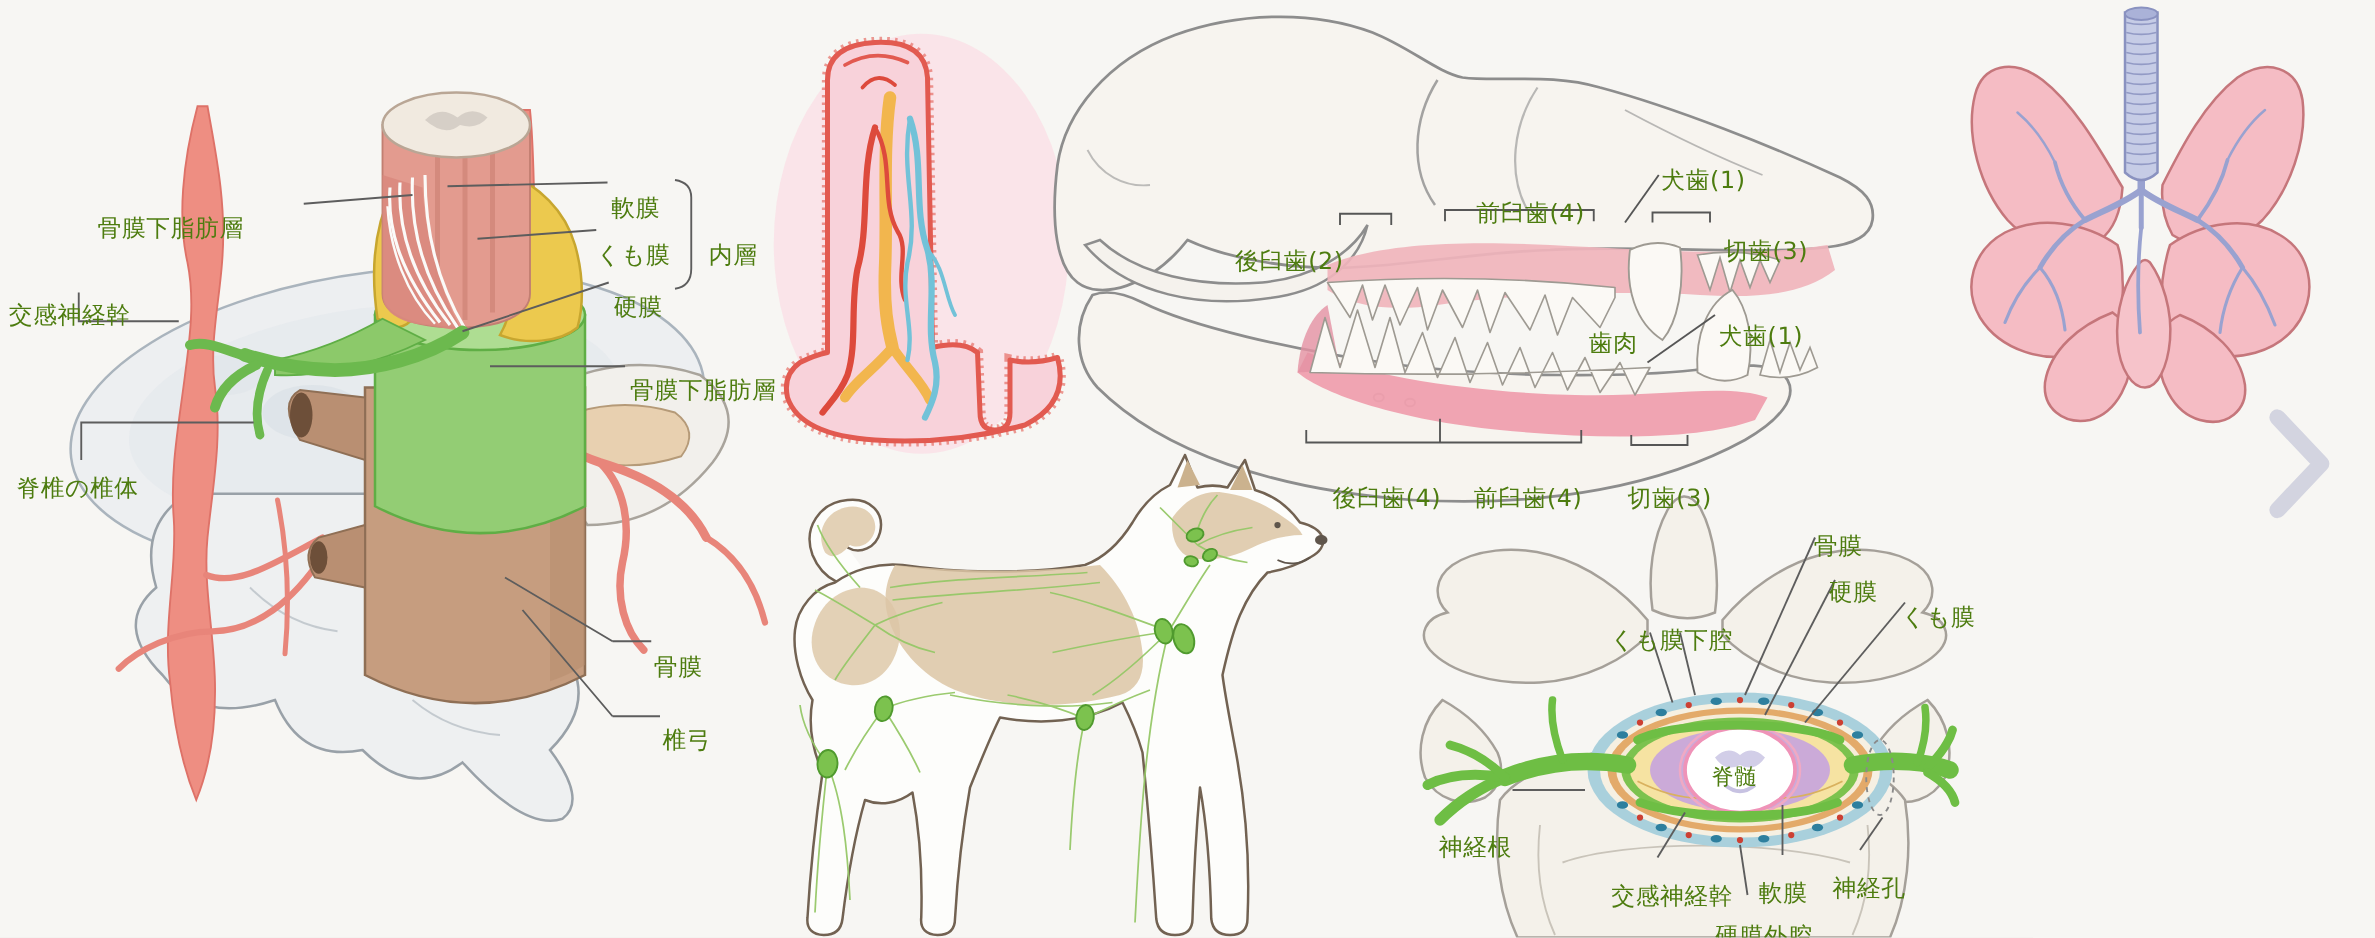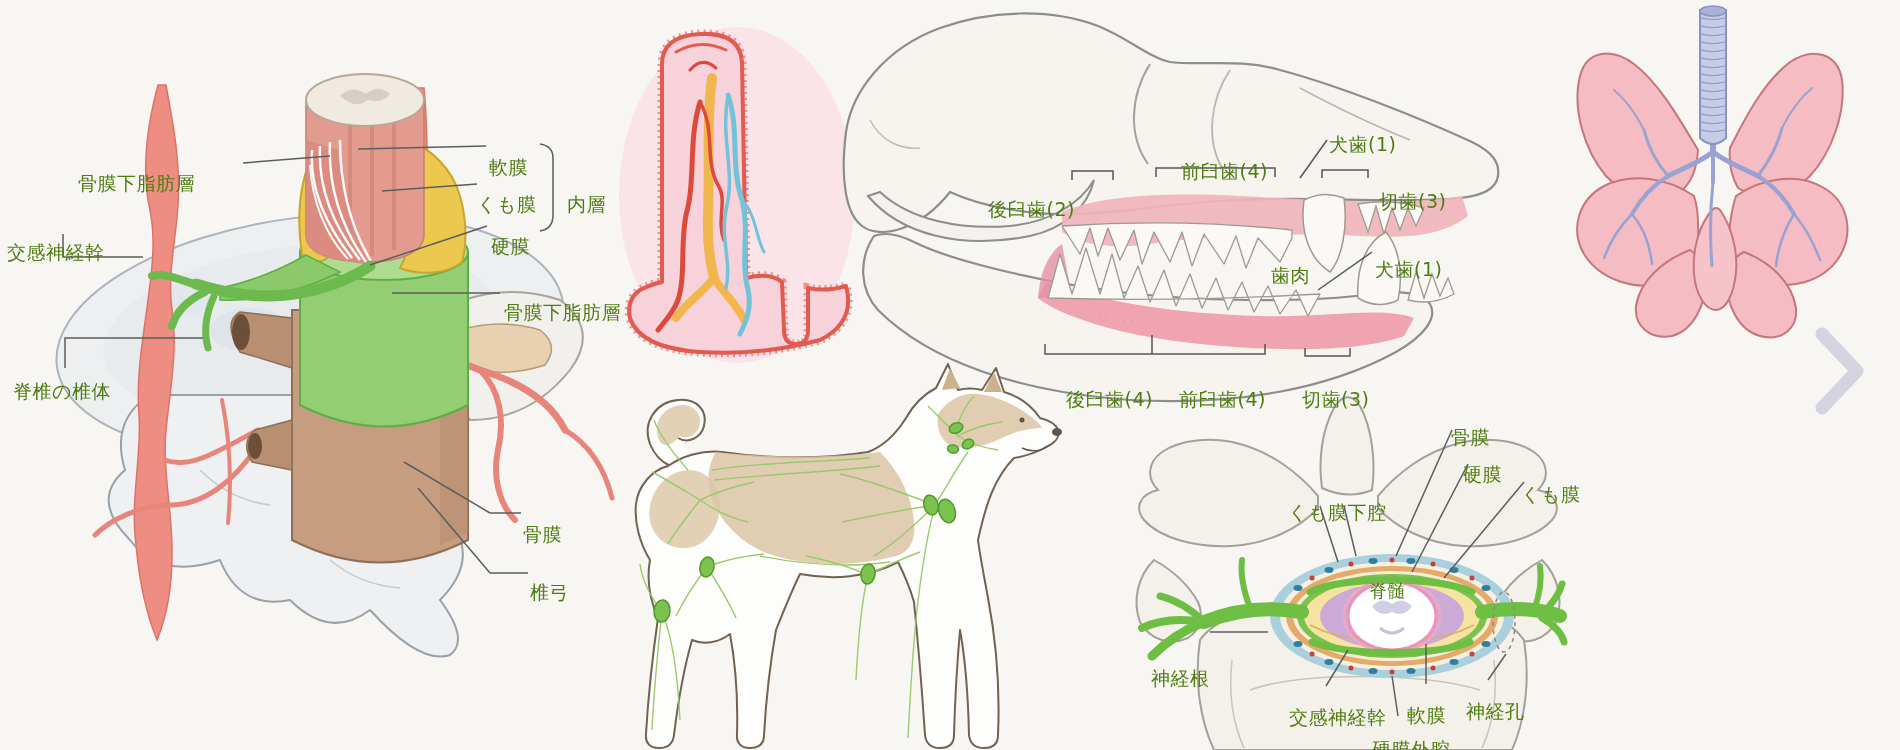--- a/index.html
+++ b/index.html
@@ -346,20 +346,20 @@
 <div class="lbl" style="left:1271px;top:245px">歯肉</div>
 <div class="lbl" style="left:1375px;top:239px">犬歯(1)</div>
 <div class="lbl" style="left:1066px;top:369px">後臼歯(4)</div>
 <div class="lbl" style="left:1179px;top:369px">前臼歯(4)</div>
 <div class="lbl" style="left:1302px;top:369px">切歯(3)</div>
 
 <div class="lbl" style="left:1288px;top:482px">くも膜下腔</div>
 <div class="lbl" style="left:1451px;top:407px">骨膜</div>
 <div class="lbl" style="left:1463px;top:444px">硬膜</div>
 <div class="lbl" style="left:1521px;top:464px">くも膜</div>
-<div class="lbl small" style="left:1369px;top:561px">脊髄</div>
+<div class="lbl small" style="left:1369px;top:592px">脊髄</div>
 <div class="lbl" style="left:1151px;top:648px">神経根</div>
 <div class="lbl" style="left:1289px;top:687px">交感神経幹</div>
 <div class="lbl" style="left:1407px;top:685px">軟膜</div>
 <div class="lbl" style="left:1372px;top:719px">硬膜外腔</div>
 <div class="lbl" style="left:1466px;top:681px">神経孔</div>
 
 </div>
 
 </body></html>

